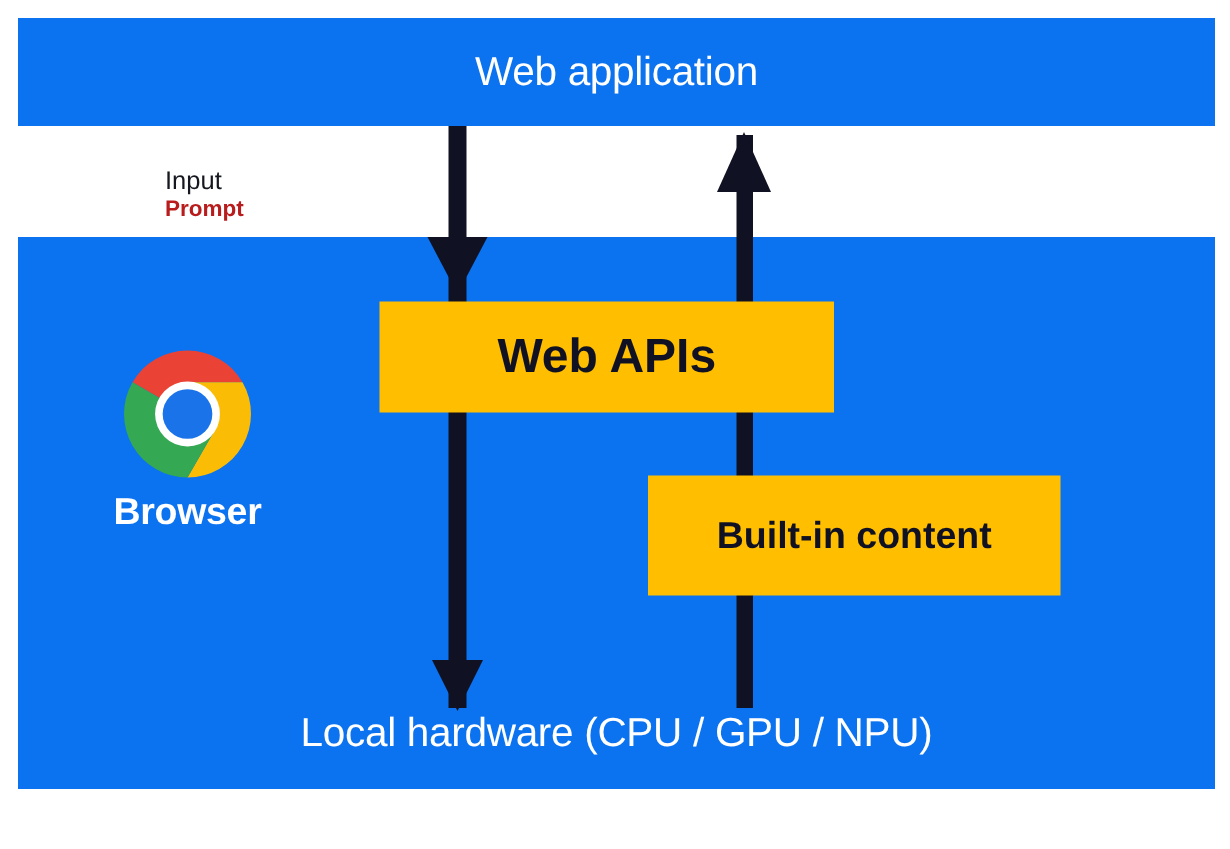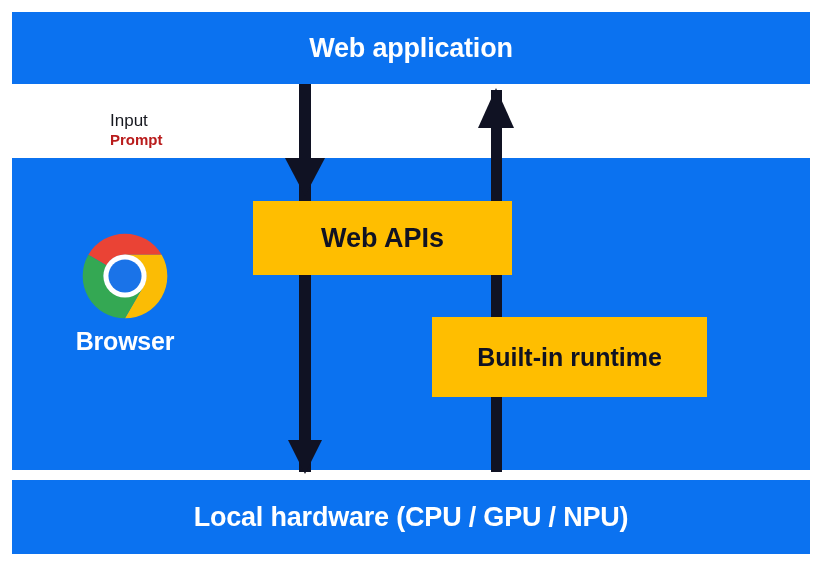--- a/index.html
+++ b/index.html
@@ -28,41 +28,41 @@
     width: 798px;
     background: #0b72f0;
     box-sizing: border-box;
   }
   .band-label {
     position: absolute;
     left: 0;
     width: 100%;
     text-align: center;
     color: #ffffff;
-    font-weight: bold;
+    font-weight: normal;
     letter-spacing: -0.2px;
   }
 
   #band-web-application {
     top: 12px;
     height: 72px;
   }
   #band-web-application .band-label {
     top: 50%;
     transform: translateY(-50%);
     font-size: 27px;
   }
 
   #band-browser {
     top: 158px;
     height: 312px;
   }
 
   #band-local-hardware {
-    top: 480px;
+    top: 452px;
     height: 74px;
   }
   #band-local-hardware .band-label {
     top: 50%;
     transform: translateY(-50%);
     font-size: 27px;
   }
 
   
   .io-caption {
@@ -114,23 +114,23 @@
     align-items: center;
     justify-content: center;
     text-align: center;
     font-weight: bold;
     line-height: 1.22;
     box-sizing: border-box;
   }
   #box-web-apis {
     left: 253px;
     top: 201px;
-    width: 259px;
+    width: 303px;
     height: 74px;
-    font-size: 27px;
+    font-size: 32px;
   }
   #box-built-in-models {
     left: 432px;
     top: 317px;
     width: 275px;
     height: 80px;
     font-size: 25px;
     padding: 0 14px;
   }
 
@@ -207,17 +207,17 @@
     </svg>
     <span id="browser-label">Browser</span>
   </div>
 
   <div class="api-box" id="box-web-apis">
     <span>Web APIs</span>
   </div>
 
   <div class="api-box" id="box-built-in-models">
     <span>
-      <span>Built-in runtime</span><br>
+      <span>Built-in content</span><br>
     </span>
   </div>
 
 </div>
 
 </body></html>

